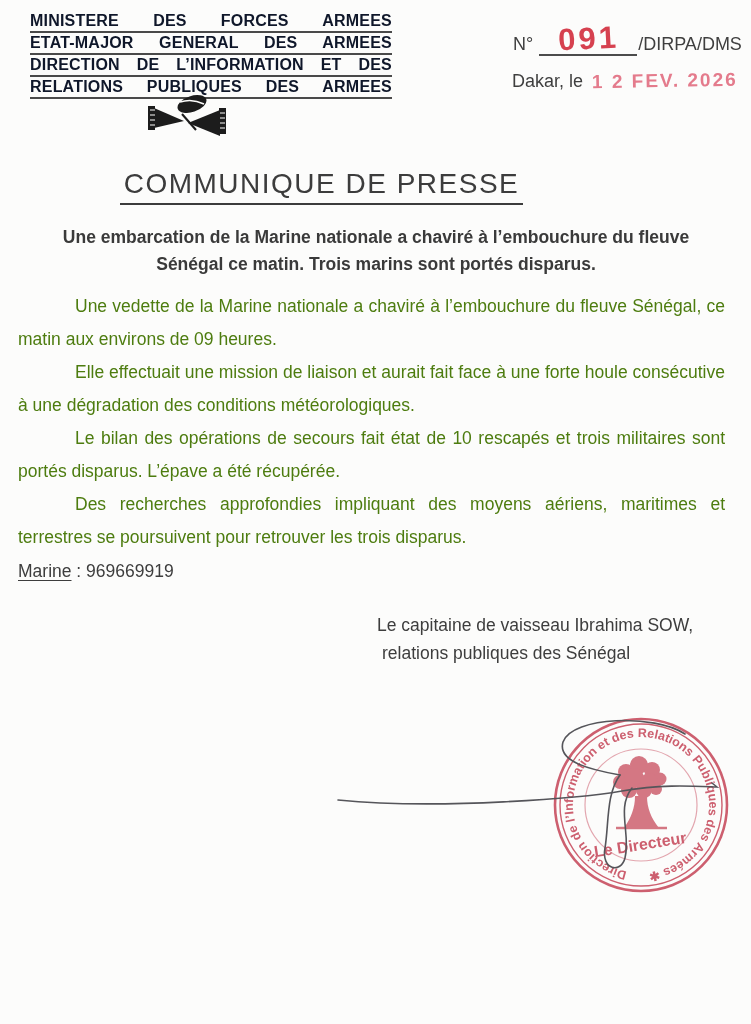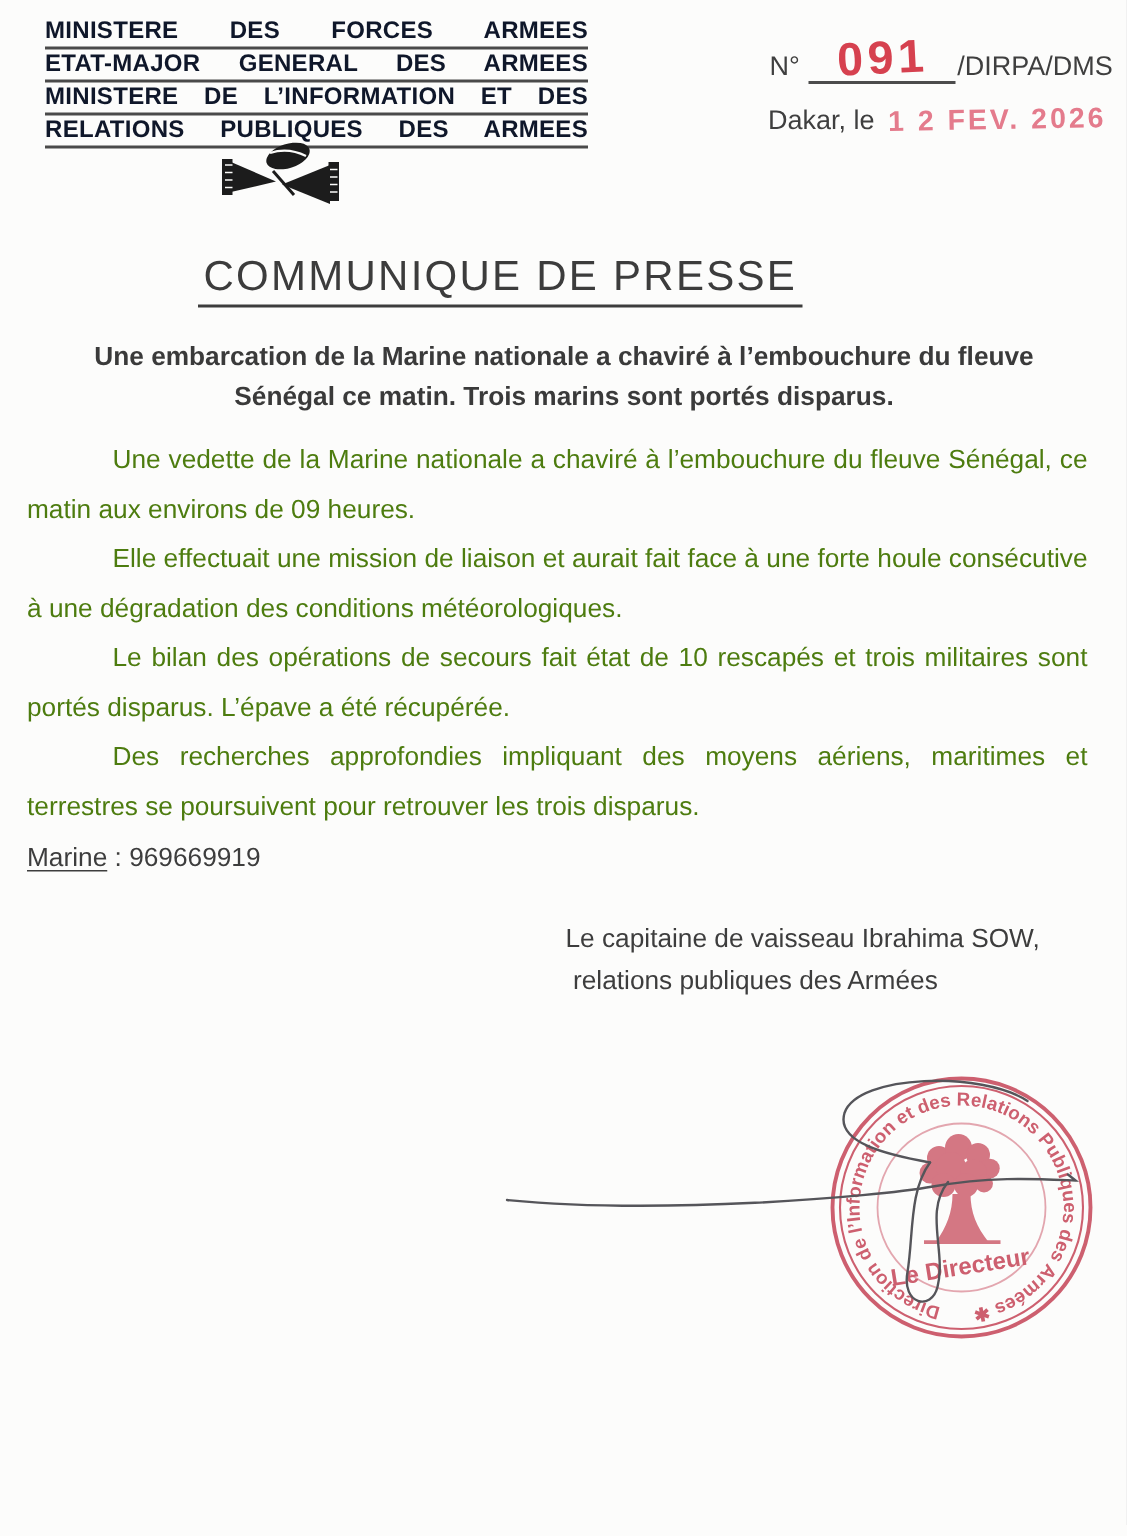--- a/index.html
+++ b/index.html
@@ -30,21 +30,21 @@
     letter-spacing:3px; transform:rotate(-3deg) translateY(3px);
   }
   .ref-suffix { font-size:18px; color:#3f3f3f; padding-bottom:3px; }
   .date-line { position:absolute; left:512px; top:70px; display:flex; align-items:baseline; }
   .date-place { font-size:18px; color:#3f3f3f; }
   .date-stamp {
     margin-left:9px; color:#e06579; font-weight:bold; font-size:19px;
     letter-spacing:2px; transform:rotate(-1deg); opacity:.85; white-space:nowrap;
   }
   
-  .title-row { position:absolute; left:12px; top:168px; width:643px; text-align:center; }
+  .title-row { position:absolute; left:0; top:168px; width:643px; text-align:center; }
   .doc-title {
     display:inline-block; font-size:28px; letter-spacing:1.5px; color:#3c3c3c;
     border-bottom:2.5px solid #3c3c3c; padding:0 4px 3px 4px; font-weight:normal;
   }
   .subtitle {
     position:absolute; left:36px; top:224px; width:680px; text-align:center;
     font-weight:bold; font-size:17.5px; line-height:27px; color:#3a3a3a;
   }
   
   .body-text { position:absolute; left:18px; top:290px; width:707px; }
@@ -62,21 +62,21 @@
   .signature { position:absolute; left:320px; top:712px; }
 </style>
 </head>
 <body>
 
 <div class="page">
 
   <div class="letterhead">
     <div class="lh-line">MINISTERE DES FORCES ARMEES</div>
     <div class="lh-line">ETAT-MAJOR GENERAL DES ARMEES</div>
-    <div class="lh-line">MINISTERE DE L’INFORMATION ET DES</div>
+    <div class="lh-line">DIRECTION DE L’INFORMATION ET DES</div>
     <div class="lh-line">RELATIONS PUBLIQUES DES ARMEES</div>
   </div>
 
   <div class="emblem">
     <svg width="82" height="50" viewBox="0 0 82 50">
       <g fill="#1c1c1c">
         <ellipse cx="46" cy="10" rx="15" ry="8" transform="rotate(-18 46 10)"></ellipse>
         <path d="M34,8 Q46,4 58,10" stroke="#fcfcfb" stroke-width="1.5" fill="none"></path>
         <polygon points="8,14 38,27 8,34"></polygon>
         <rect x="2" y="12" width="7" height="24"></rect>
@@ -118,21 +118,21 @@
     <p>Une vedette de la Marine nationale a chaviré à l’embouchure du fleuve Sénégal, ce matin aux environs de 09 heures.</p>
     <p>Elle effectuait une mission de liaison et aurait fait face à une forte houle consécutive à une dégradation des conditions météorologiques.</p>
     <p>Le bilan des opérations de secours fait état de 10 rescapés et trois militaires sont portés disparus. L’épave a été récupérée.</p>
     <p>Des recherches approfondies impliquant des moyens aériens, maritimes et terrestres se poursuivent pour retrouver les trois disparus.</p>
   </div>
 
   <div class="contact-line"><span class="contact-label">Marine</span><span> : </span><span>969669919</span></div>
 
   <div class="sign-block">
     <div>Le capitaine de vaisseau Ibrahima SOW,</div>
-    <div class="sig-l3">relations publiques des Armées</div>
+    <div class="sig-l3">relations publiques des Sénégal</div>
   </div>
 
   <div class="stamp">
     <svg width="190" height="190" viewBox="0 0 190 190">
       <defs>
         <path id="ringPath" d="M 95,163 A 68,68 0 1 1 95,27 A 68,68 0 1 1 95,163"></path>
       </defs>
       <circle cx="95" cy="95" r="86" fill="none" stroke="#c84f60" stroke-width="2.6"></circle>
       <circle cx="95" cy="95" r="81" fill="none" stroke="#c84f60" stroke-width="1.4"></circle>
       <circle cx="95" cy="95" r="56" fill="none" stroke="#c84f60" stroke-width="1.2" opacity=".55"></circle>

